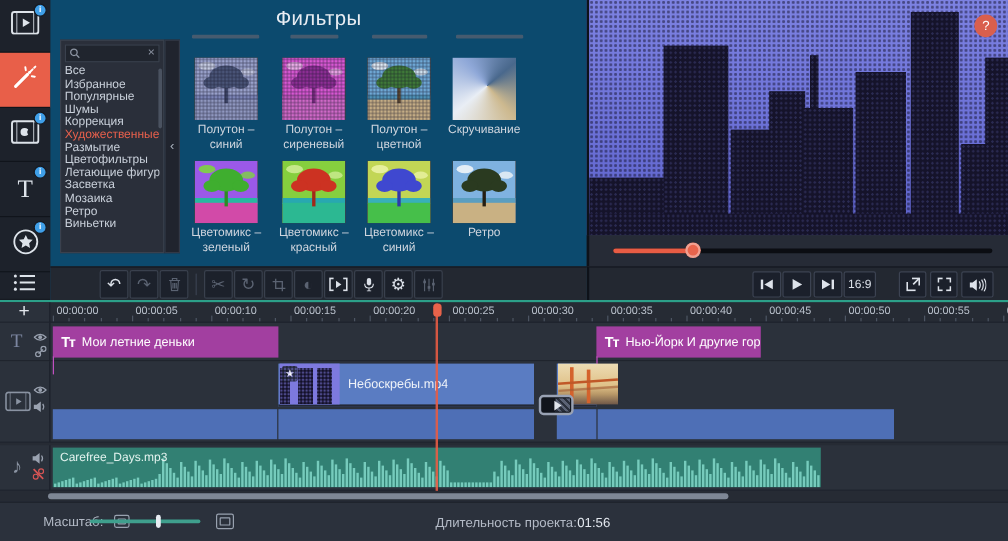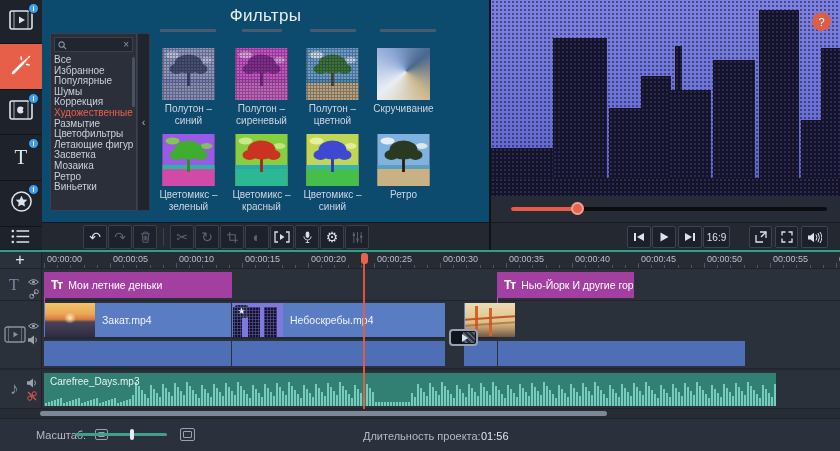--- a/index.html
+++ b/index.html
@@ -626,45 +626,41 @@
         <span class="tt-ic">Tт</span>
         <span>Мои летние деньки</span>
       </div>
       <div class="drop-line" style="left: 44px;"></div>
       <div class="title-clip" style="left: 497px; width: 137px;">
         <span class="tt-ic">Tт</span>
         <span>Нью-Йорк И другие города.</span>
       </div>
       <div class="drop-line" style="left: 497px;"></div>
       <div class="vclip" style="left: 44px; width: 187px;">
-        <div class="band-top">
-          <div class="vthumb th-sunset"></div>
-          <span class="vlabel">Закат.mp4</span>
-        </div>
         <div class="band-bot"></div>
       </div>
       <div class="vclip" style="left: 232px; width: 213px;">
         <div class="band-top">
           <div class="vthumb th-halftone-city">
             <div class="star-badge">★</div>
           </div>
           <span class="vlabel">Небоскребы.mp4</span>
         </div>
         <div class="band-bot"></div>
       </div>
       <div class="vclip" style="left: 464px; width: 33px;">
         <div class="band-top">
           <div class="vthumb th-bridge"></div>
         </div>
         <div class="band-bot"></div>
       </div>
       <div class="vclip" style="left: 498px; width: 247px;">
         <div class="band-bot"></div>
       </div>
-      <div class="aud-clip" style="left: 44px; width: 732px; text-align: right;">
+      <div class="aud-clip" style="left: 44px; width: 640px; text-align: right;">
         <div class="aud-label">Carefree_Days.mp3</div>
         <div class="wbar" style="left: 1px; height: 3px;"></div>
         <div class="wbar" style="left: 4px; height: 4px;"></div>
         <div class="wbar" style="left: 7px; height: 5px;"></div>
         <div class="wbar" style="left: 10px; height: 6px;"></div>
         <div class="wbar" style="left: 13px; height: 7px;"></div>
         <div class="wbar" style="left: 16px; height: 8px;"></div>
         <div class="wbar" style="left: 19px; height: 3px;"></div>
         <div class="wbar" style="left: 22px; height: 4px;"></div>
         <div class="wbar" style="left: 25px; height: 5px;"></div>

